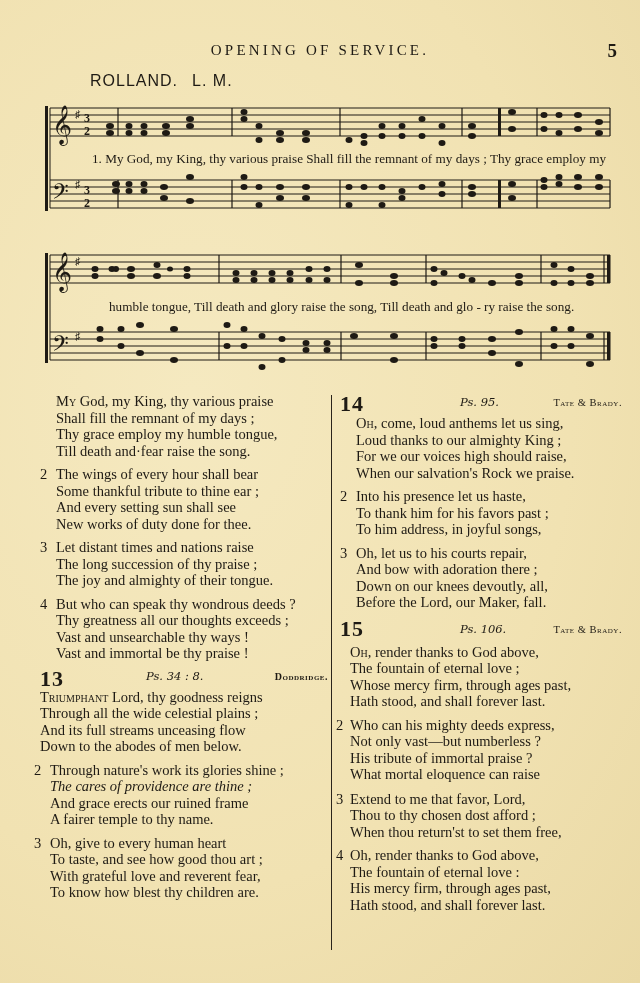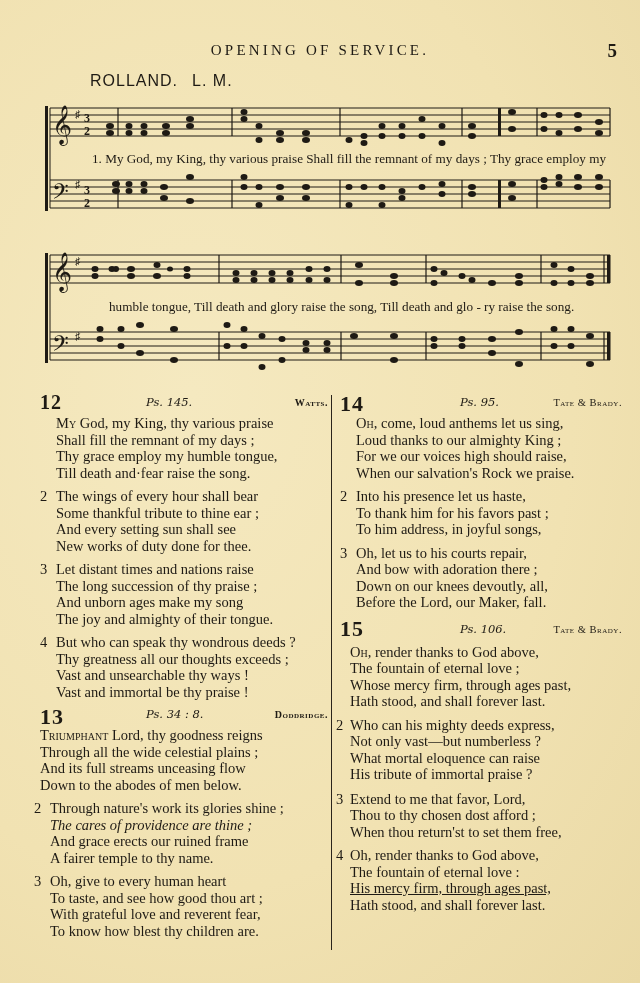--- a/index.html
+++ b/index.html
@@ -295,43 +295,37 @@
         <ellipse cx="527" cy="103" rx="3.5" ry="3"></ellipse>
       <ellipse cx="546" cy="93" rx="4" ry="3"></ellipse>
         <ellipse cx="546" cy="121" rx="4" ry="3"></ellipse>
     </g>
   </svg>
   <div class="lyric-line" style="left:65px;top:56px;">humble tongue, Till death and glory raise the song, Till death  and  glo - ry raise the song.</div>
 </div>
 
 <div class="col col-left">
   <div class="hymn">
-    <div class="hymn-header">
-      <span class="hymn-num">12</span>
-      <span class="hymn-ref" style="left:106px;">Ps. 145.</span>
-      <span class="hymn-author">Watts.</span>
-    </div>
     <div class="stanza">
       <div class="line"><span class="sc">My</span><span> God, my King, thy various praise</span></div>
       <div class="line">Shall fill the remnant of  my days ;</div>
       <div class="line">Thy grace employ my humble tongue,</div>
       <div class="line">Till death and·fear raise the song.</div>
     </div>
     <div class="stanza">
       <span class="stanza-num">2</span>
       <div class="line">The wings of  every hour shall bear</div>
       <div class="line">Some thankful tribute to thine ear ;</div>
       <div class="line">And every setting sun shall see</div>
       <div class="line">New works of  duty done for thee.</div>
     </div>
     <div class="stanza">
       <span class="stanza-num">3</span>
       <div class="line">Let distant times and nations raise</div>
       <div class="line">The long succession of  thy praise ;</div>
-      <div class="line">And unborn ages make my song</div>
       <div class="line">The  joy and almighty of  their tongue.</div>
     </div>
     <div class="stanza">
       <span class="stanza-num">4</span>
       <div class="line">But who can speak thy wondrous deeds ?</div>
       <div class="line">Thy greatness all our thoughts exceeds ;</div>
       <div class="line">Vast and unsearchable thy ways !</div>
       <div class="line">Vast and immortal be thy praise !</div>
     </div>
   </div>
@@ -404,30 +398,30 @@
     <div class="stanza">
       <div class="line" style="padding-left:10px;"><span class="sc">Oh</span><span>, render thanks to God above,</span></div>
       <div class="line" style="padding-left:10px;">The fountain of  eternal love ;</div>
       <div class="line" style="padding-left:10px;">Whose mercy firm, through ages past,</div>
       <div class="line" style="padding-left:10px;">Hath stood, and shall forever last.</div>
     </div>
     <div class="stanza">
       <span class="stanza-num" style="left:-4px;">2</span>
       <div class="line" style="padding-left:10px;">Who can his mighty deeds express,</div>
       <div class="line" style="padding-left:10px;">Not only vast—but numberless ?</div>
+      <div class="line" style="padding-left:10px;">His tribute of  immortal praise ?</div>
       <div class="line" style="padding-left:10px;">What mortal eloquence can raise</div>
-      <div class="line" style="padding-left:10px;">His tribute of  immortal praise ?</div>
     </div>
     <div class="stanza">
       <span class="stanza-num" style="left:-4px;">3</span>
       <div class="line" style="padding-left:10px;margin-top:8px;">Extend to me that favor, Lord,</div>
       <div class="line" style="padding-left:10px;">Thou to thy chosen dost afford ;</div>
       <div class="line" style="padding-left:10px;">When thou return'st to set them free,</div>
     </div>
     <div class="stanza">
       <span class="stanza-num" style="left:-4px;">4</span>
       <div class="line" style="padding-left:10px;">Oh, render thanks to God above,</div>
       <div class="line" style="padding-left:10px;">The fountain of  eternal love :</div>
-      <div class="line" style="padding-left:10px;text-decoration:underline;">His mercy firm, through ages past,</div>
+      <div class="line" style="padding-left:10px;">His mercy firm, through ages past,</div>
       <div class="line" style="padding-left:10px;">Hath stood, and shall forever last.</div>
     </div>
   </div>
 </div>
 
 </body></html>

